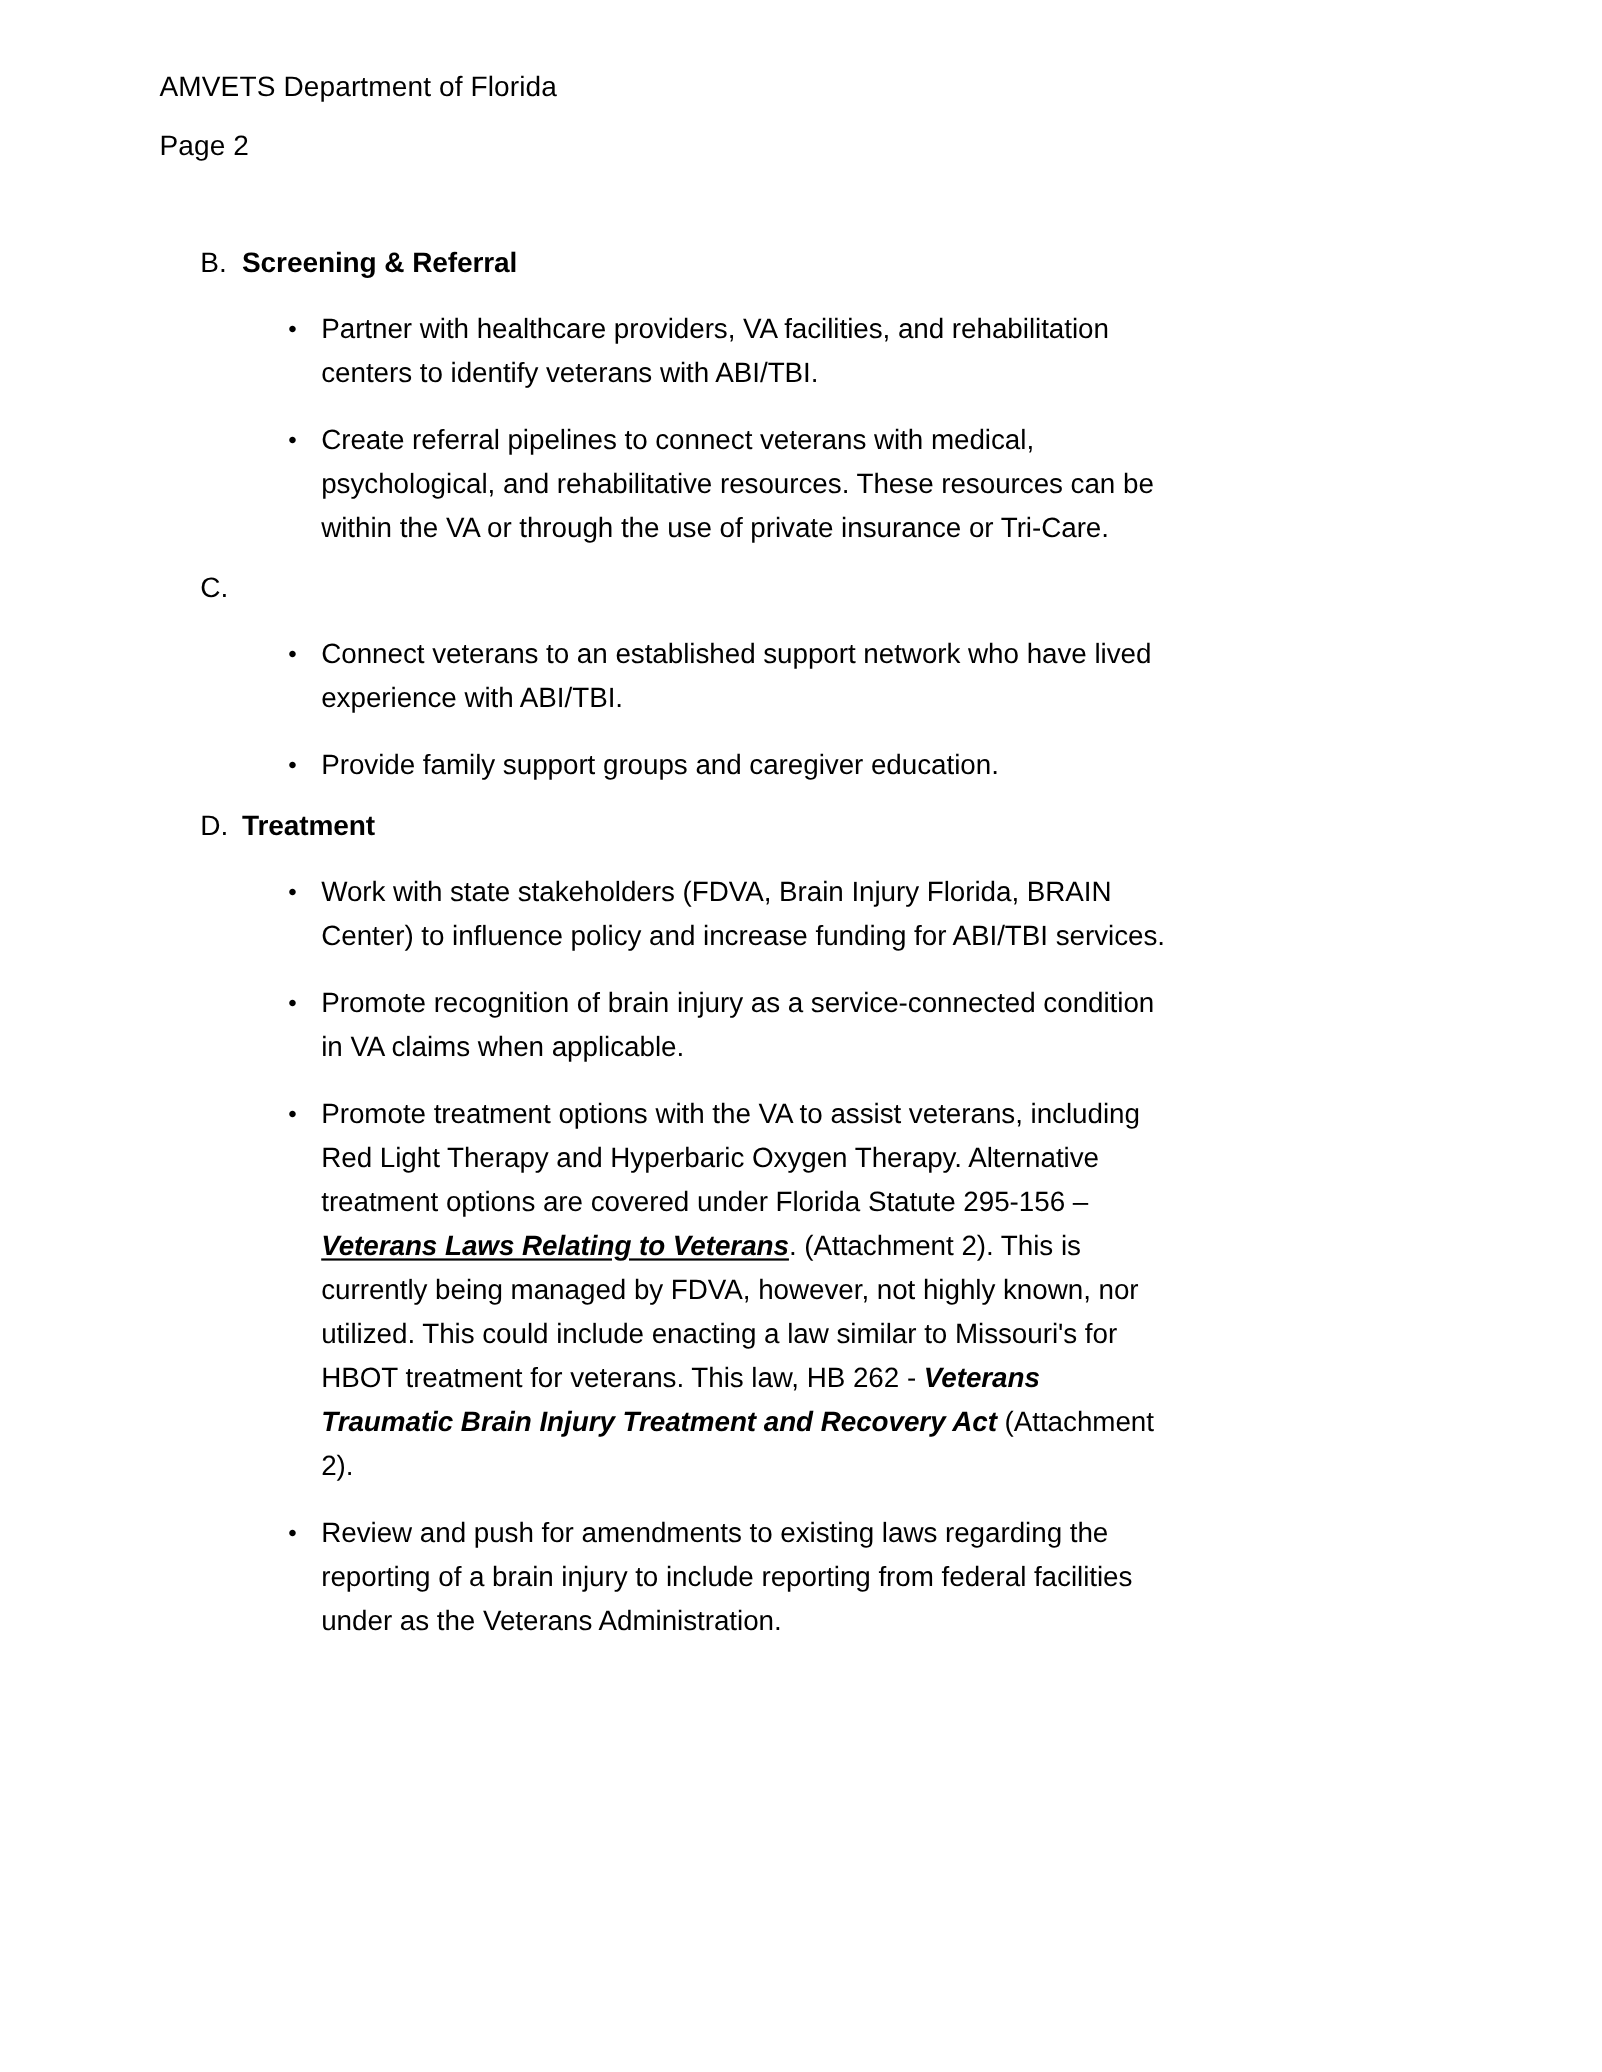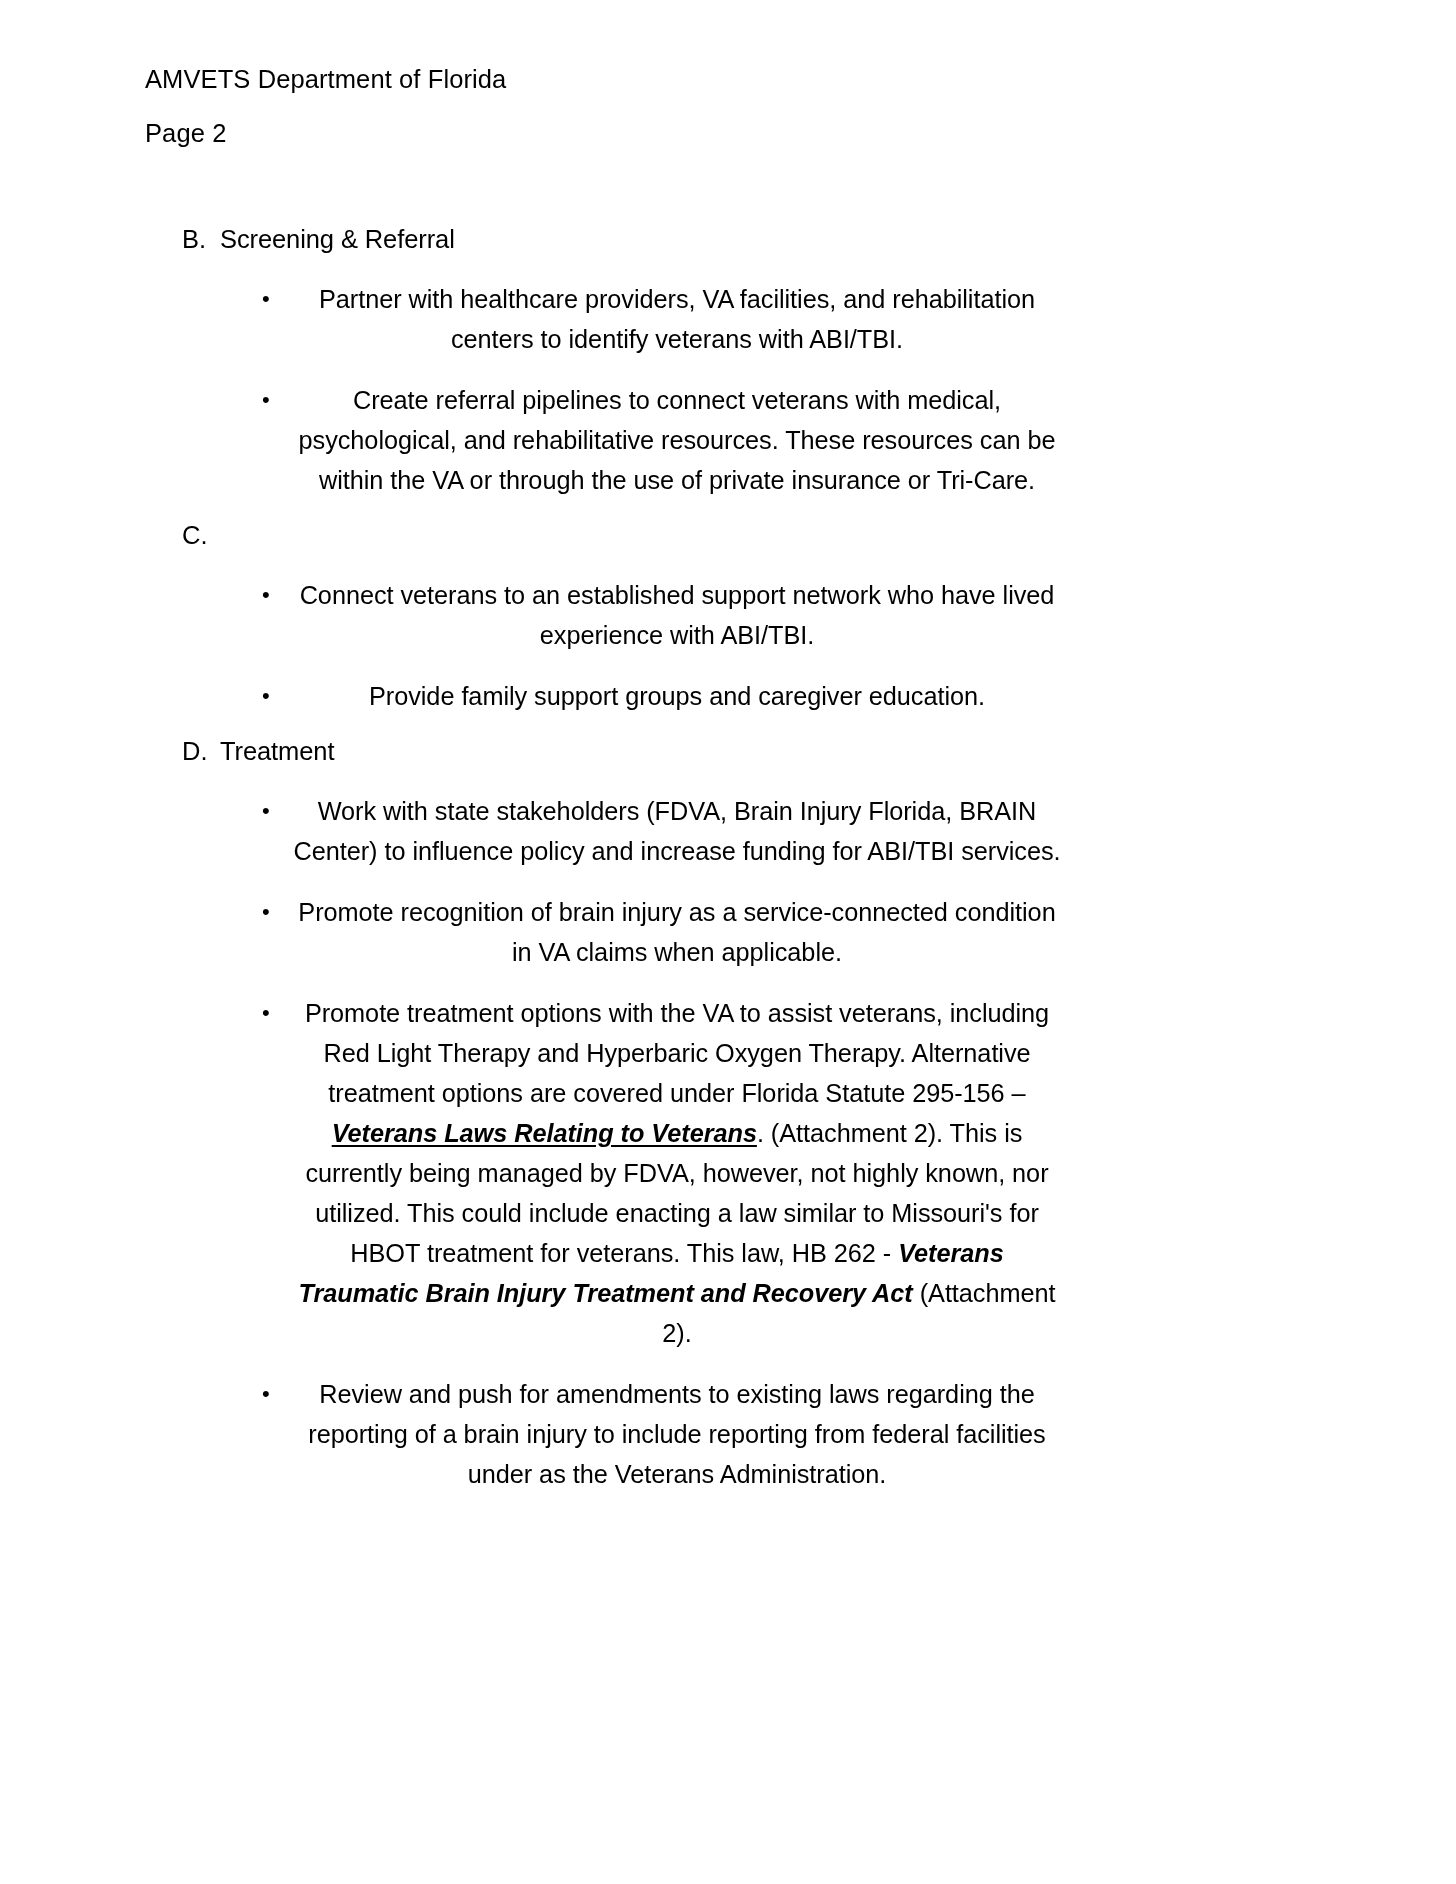--- a/index.html
+++ b/index.html
@@ -47,21 +47,21 @@
     line-height: 38px;
     margin-left: 37px;
     margin-bottom: 0;
   }
   .section-letter {
     font-weight: normal;
     width: 38px;
     flex: 0 0 38px;
   }
   .section-title {
-    font-weight: normal;
+    font-weight: bold;
     letter-spacing: -0.1px;
   }
 
   
   .bullets {
     list-style: none;
     margin: 0;
     padding: 0;
   }
   .bullet {
@@ -77,21 +77,21 @@
     font-size: 22px;
     line-height: 40px;
     text-align: left;
     padding-left: 5px;
     box-sizing: border-box;
   }
   .bullet-text {
     font-size: 25.3px;
     line-height: 40px;
     letter-spacing: -0.05px;
-    text-align: center;
+    text-align: left;
     flex: 1 1 auto;
   }
   .gap-section {
     height: 16px;
   }
   b, strong { font-weight: bold; font-style: italic; }
   u { text-decoration: underline; text-underline-offset: 3px; }
 </style>
 </head>
 <body>

